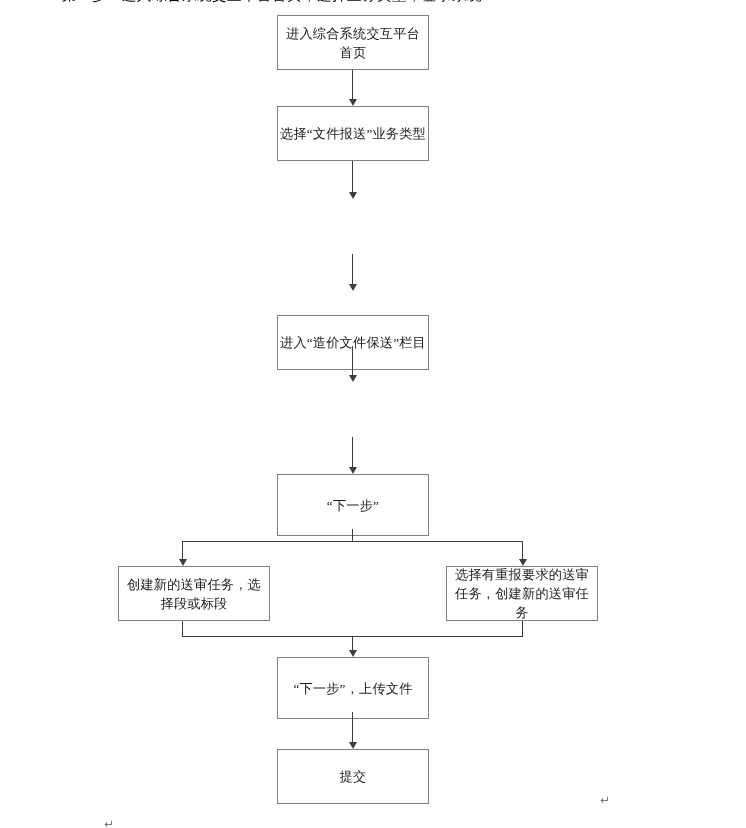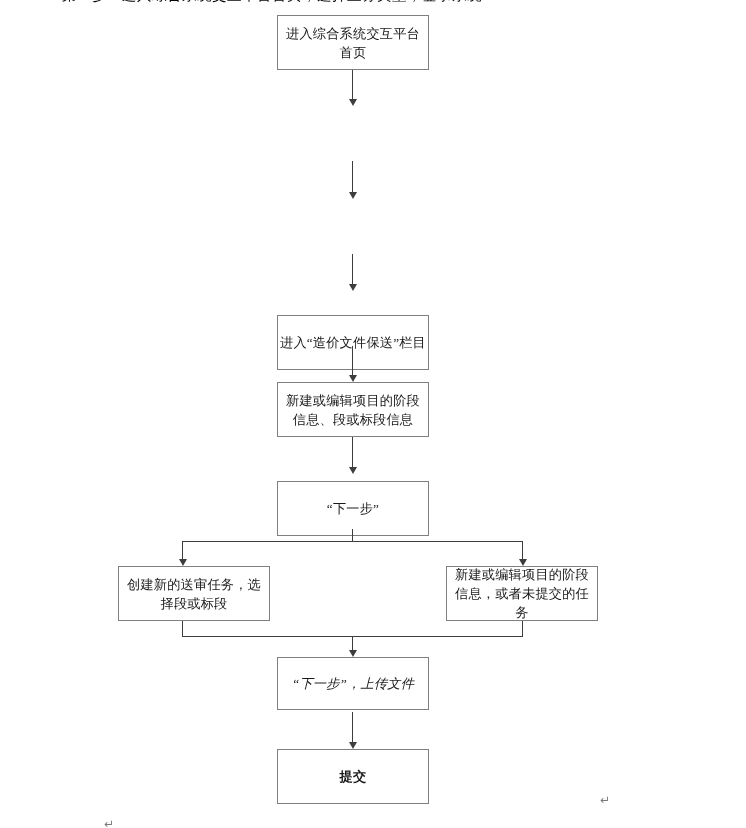--- a/index.html
+++ b/index.html
@@ -83,47 +83,47 @@
 <body>
 
 <div id="page">
 
   <div class="clipped-heading">第一步：进入综合系统交互平台首页，选择业务类型，登录系统</div>
 
   <div class="node" style="left:277px; top:15px; width:152px; height:55px;">
     <span>进入综合系统交互平台首页</span>
   </div>
 
+  <div class="node" style="left:277px; top:106px; width:152px; height:55px;">
+    <span>选择“文件报送”业务类型</span>
+  </div>
 
 
   <div class="node" style="left:277px; top:291px; width:152px; height:55px;margin-top:24px;">
     <span>进入“造价文件保送”栏目</span>
   </div>
 
-  <div class="node" style="left:277px; top:382px; width:152px; height:55px;">
-    <span>新建或编辑项目的阶段信息、段或标段信息</span>
-  </div>
 
-  <div class="node" style="left:277px; top:474px; width:152px; height:55px;margin-top:7px;">
+  <div class="node" style="left:277px; top:474px; width:152px; height:62px;">
     <span>“下一步”</span>
   </div>
 
   <div class="node" style="left:106px; top:566px; width:152px; height:55px;margin-left:12px;">
     <span>创建新的送审任务，选择段或标段</span>
   </div>
 
   <div class="node" style="left:446px; top:566px; width:152px; height:55px;">
-    <span>新建或编辑项目的阶段信息，或者未提交的任务</span>
+    <span>选择有重报要求的送审任务，创建新的送审任务</span>
   </div>
 
-  <div class="node" style="left:277px; top:657px; width:152px; height:53px;font-style:italic;">
+  <div class="node" style="left:277px; top:657px; width:152px; height:62px;">
     <span>“下一步”，上传文件</span>
   </div>
 
-  <div class="node" style="left:277px; top:749px; width:152px; height:55px;font-weight:bold;">
+  <div class="node" style="left:277px; top:749px; width:152px; height:55px;">
     <span>提交</span>
   </div>
 
   <div class="vline" style="left:352px; top:70px; height:29px;"></div>
   <div class="arrowhead" style="left:349px; top:99px;"></div>
 
   <div class="vline" style="left:352px; top:161px; height:31px;"></div>
   <div class="arrowhead" style="left:349px; top:192px;"></div>
 
   <div class="vline" style="left:352px; top:254px; height:30px;"></div>

